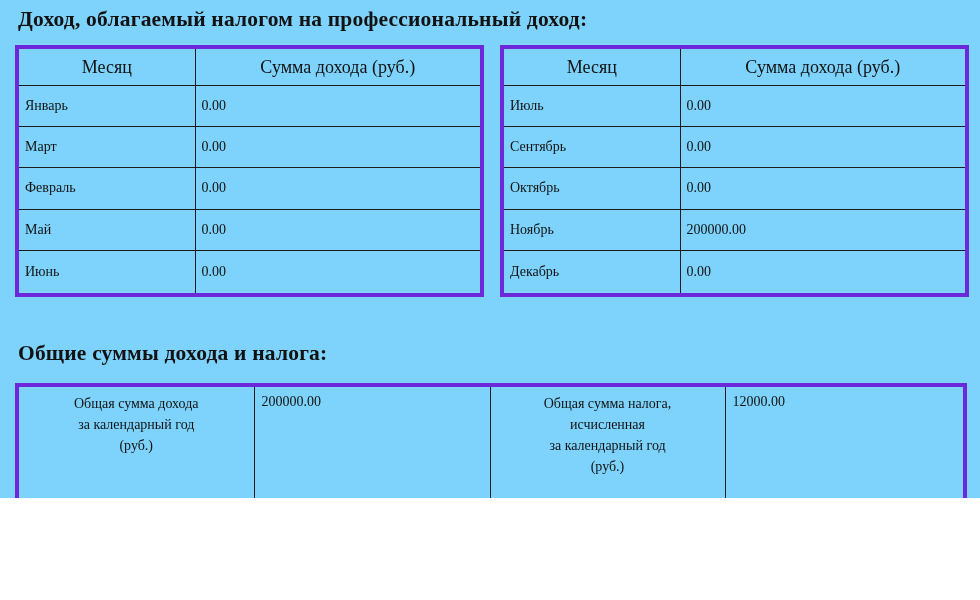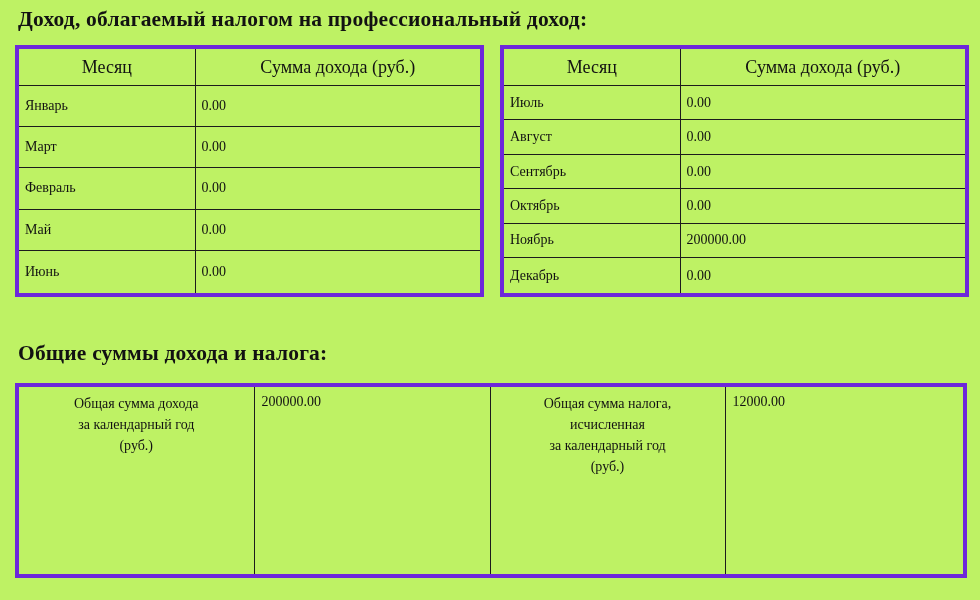--- a/index.html
+++ b/index.html
@@ -3,22 +3,22 @@
 <meta charset="utf-8">
 <style>
   html, body {
     margin: 0;
     padding: 0;
     background: #ffffff;
   }
   .page {
     position: relative;
     width: 980px;
-    height: 600px;
-    background: #bef264;
+    height: 498px;
+    background: #7dd3fc;
     color: #121212;
     font-family: "Liberation Serif", "DejaVu Serif", serif;
     overflow: hidden;
   }
   .doc-title {
     position: absolute;
     left: 18px;
     margin: 0;
     font-size: 21.5px;
     font-weight: bold;
@@ -129,24 +129,20 @@
     <tbody>
       <tr class="hdr">
         <td>Месяц</td>
         <td>Сумма дохода (руб.)</td>
       </tr>
       <tr>
         <td class="m">Июль</td>
         <td class="v">0.00</td>
       </tr>
       <tr>
-        <td class="m">Август</td>
-        <td class="v">0.00</td>
-      </tr>
-      <tr>
         <td class="m">Сентябрь</td>
         <td class="v">0.00</td>
       </tr>
       <tr>
         <td class="m">Октябрь</td>
         <td class="v">0.00</td>
       </tr>
       <tr>
         <td class="m">Ноябрь</td>
         <td class="v">200000.00</td>

